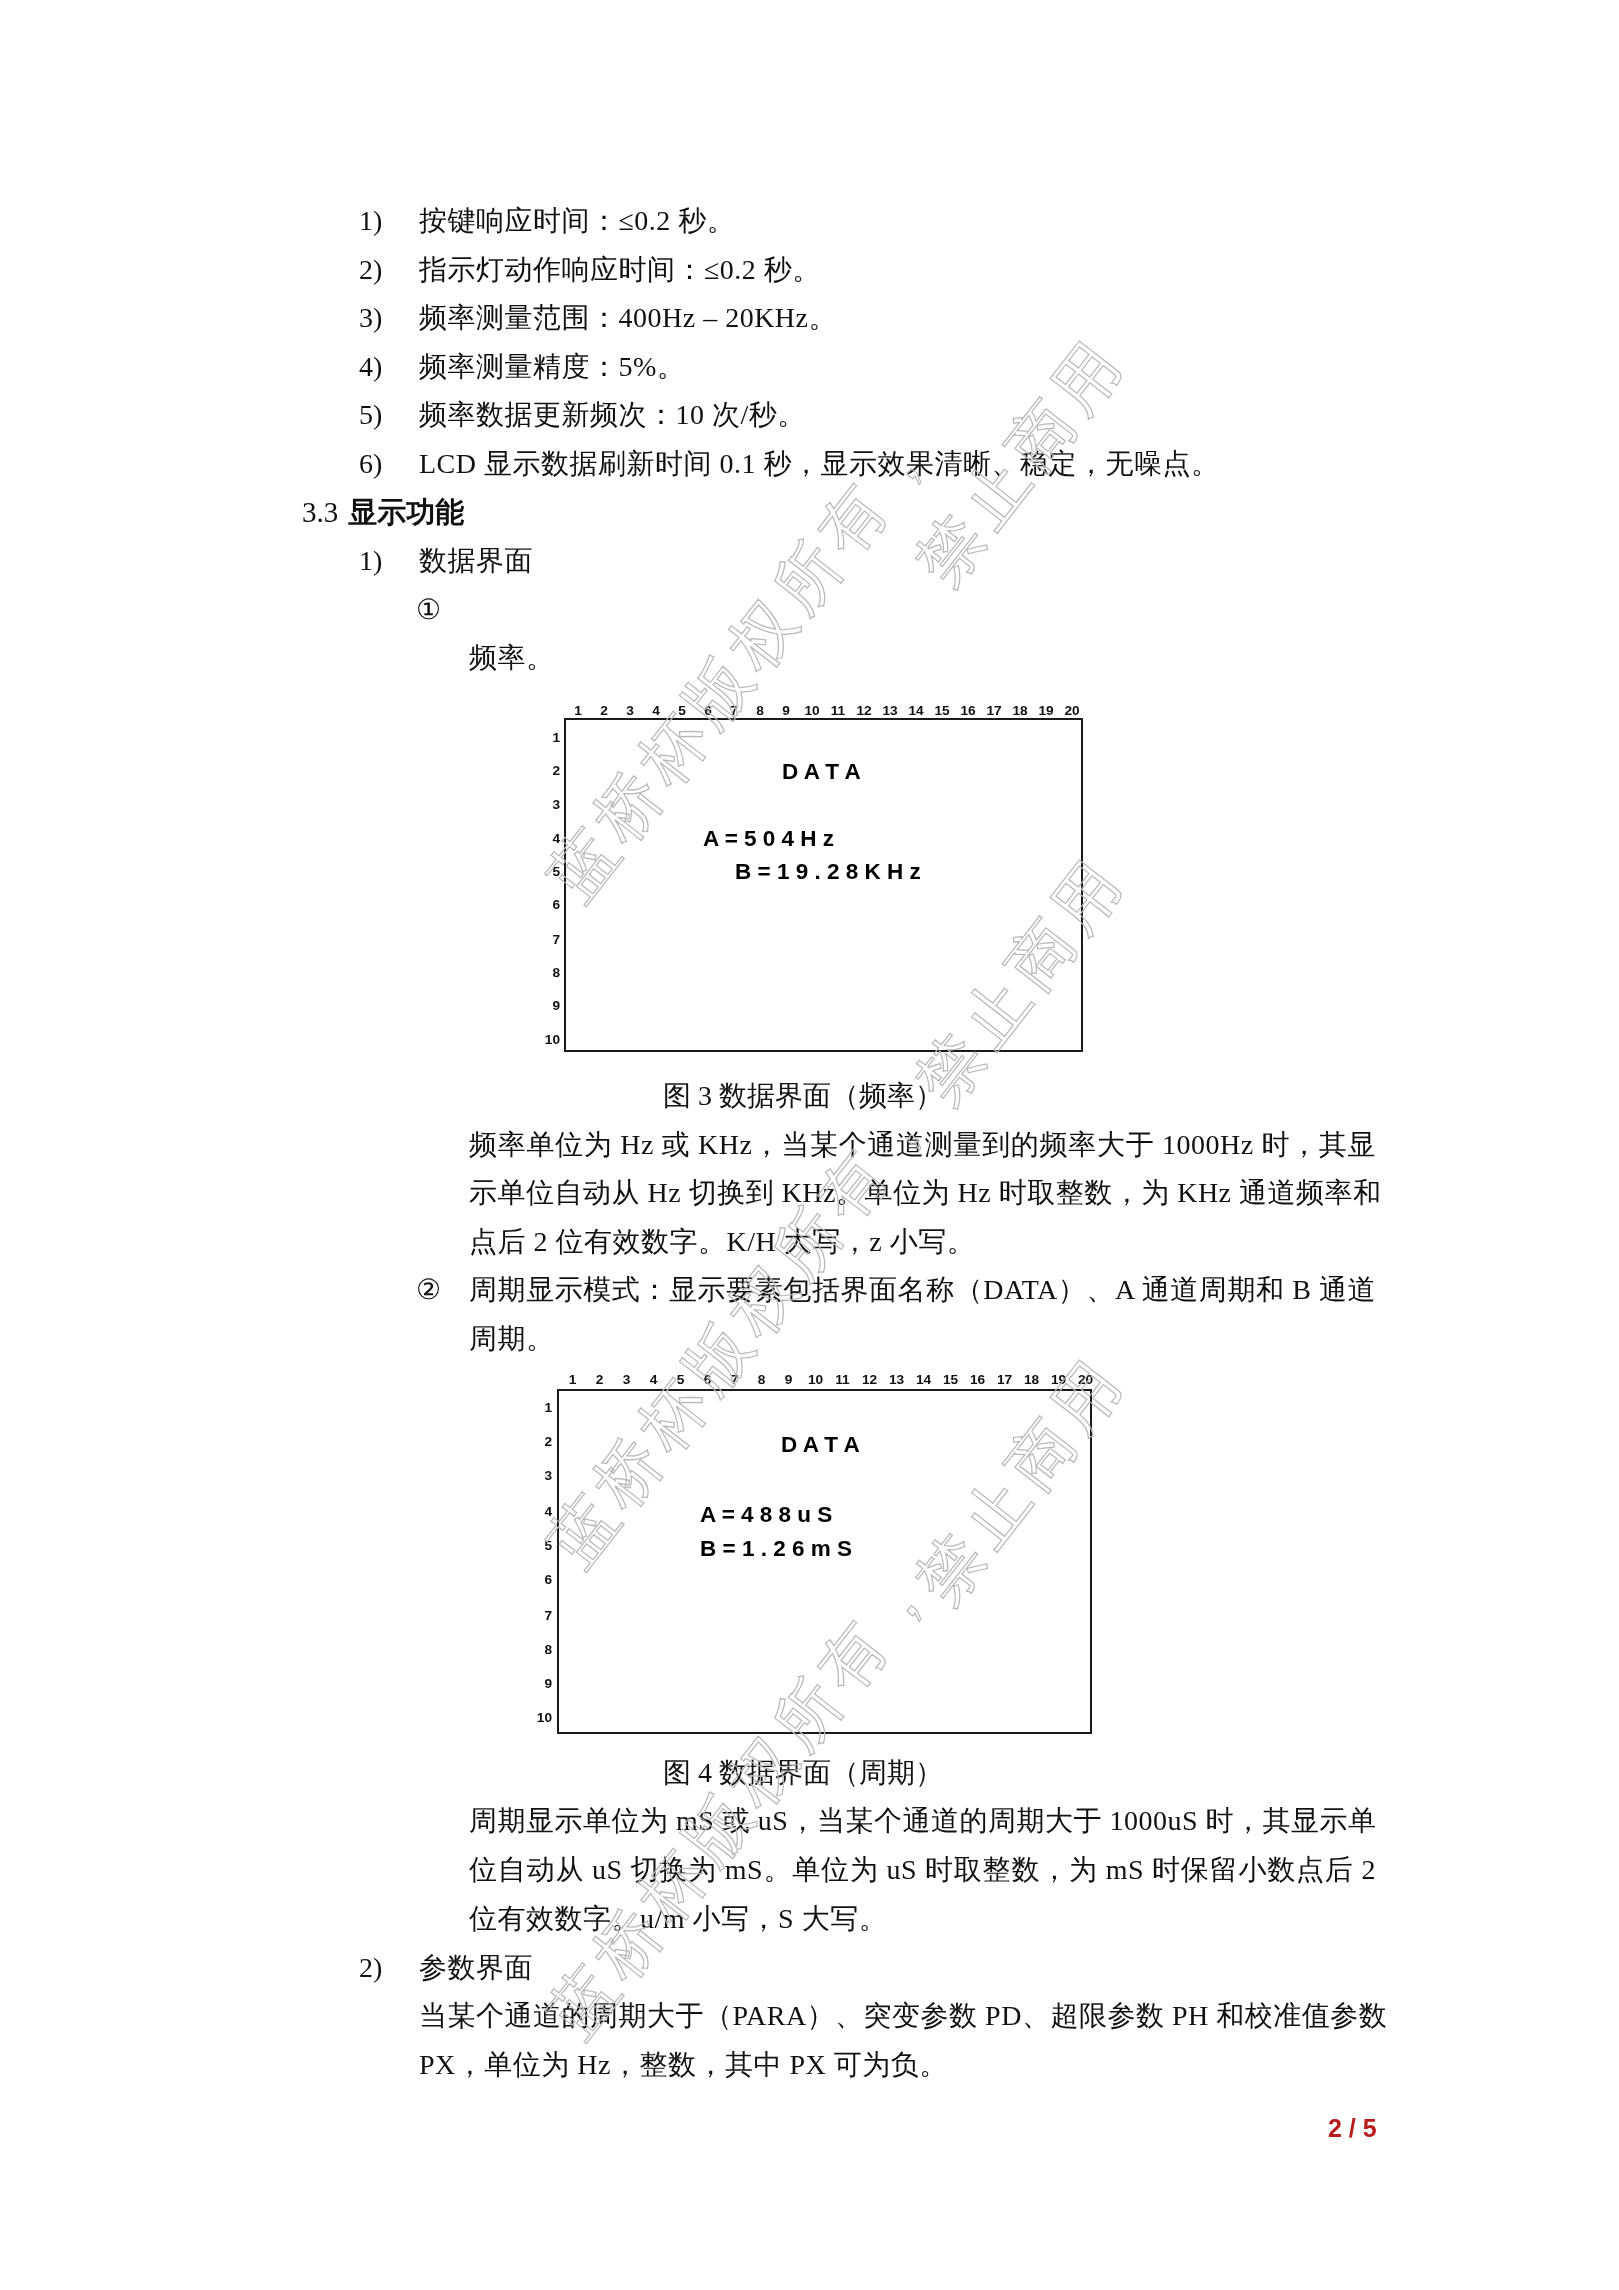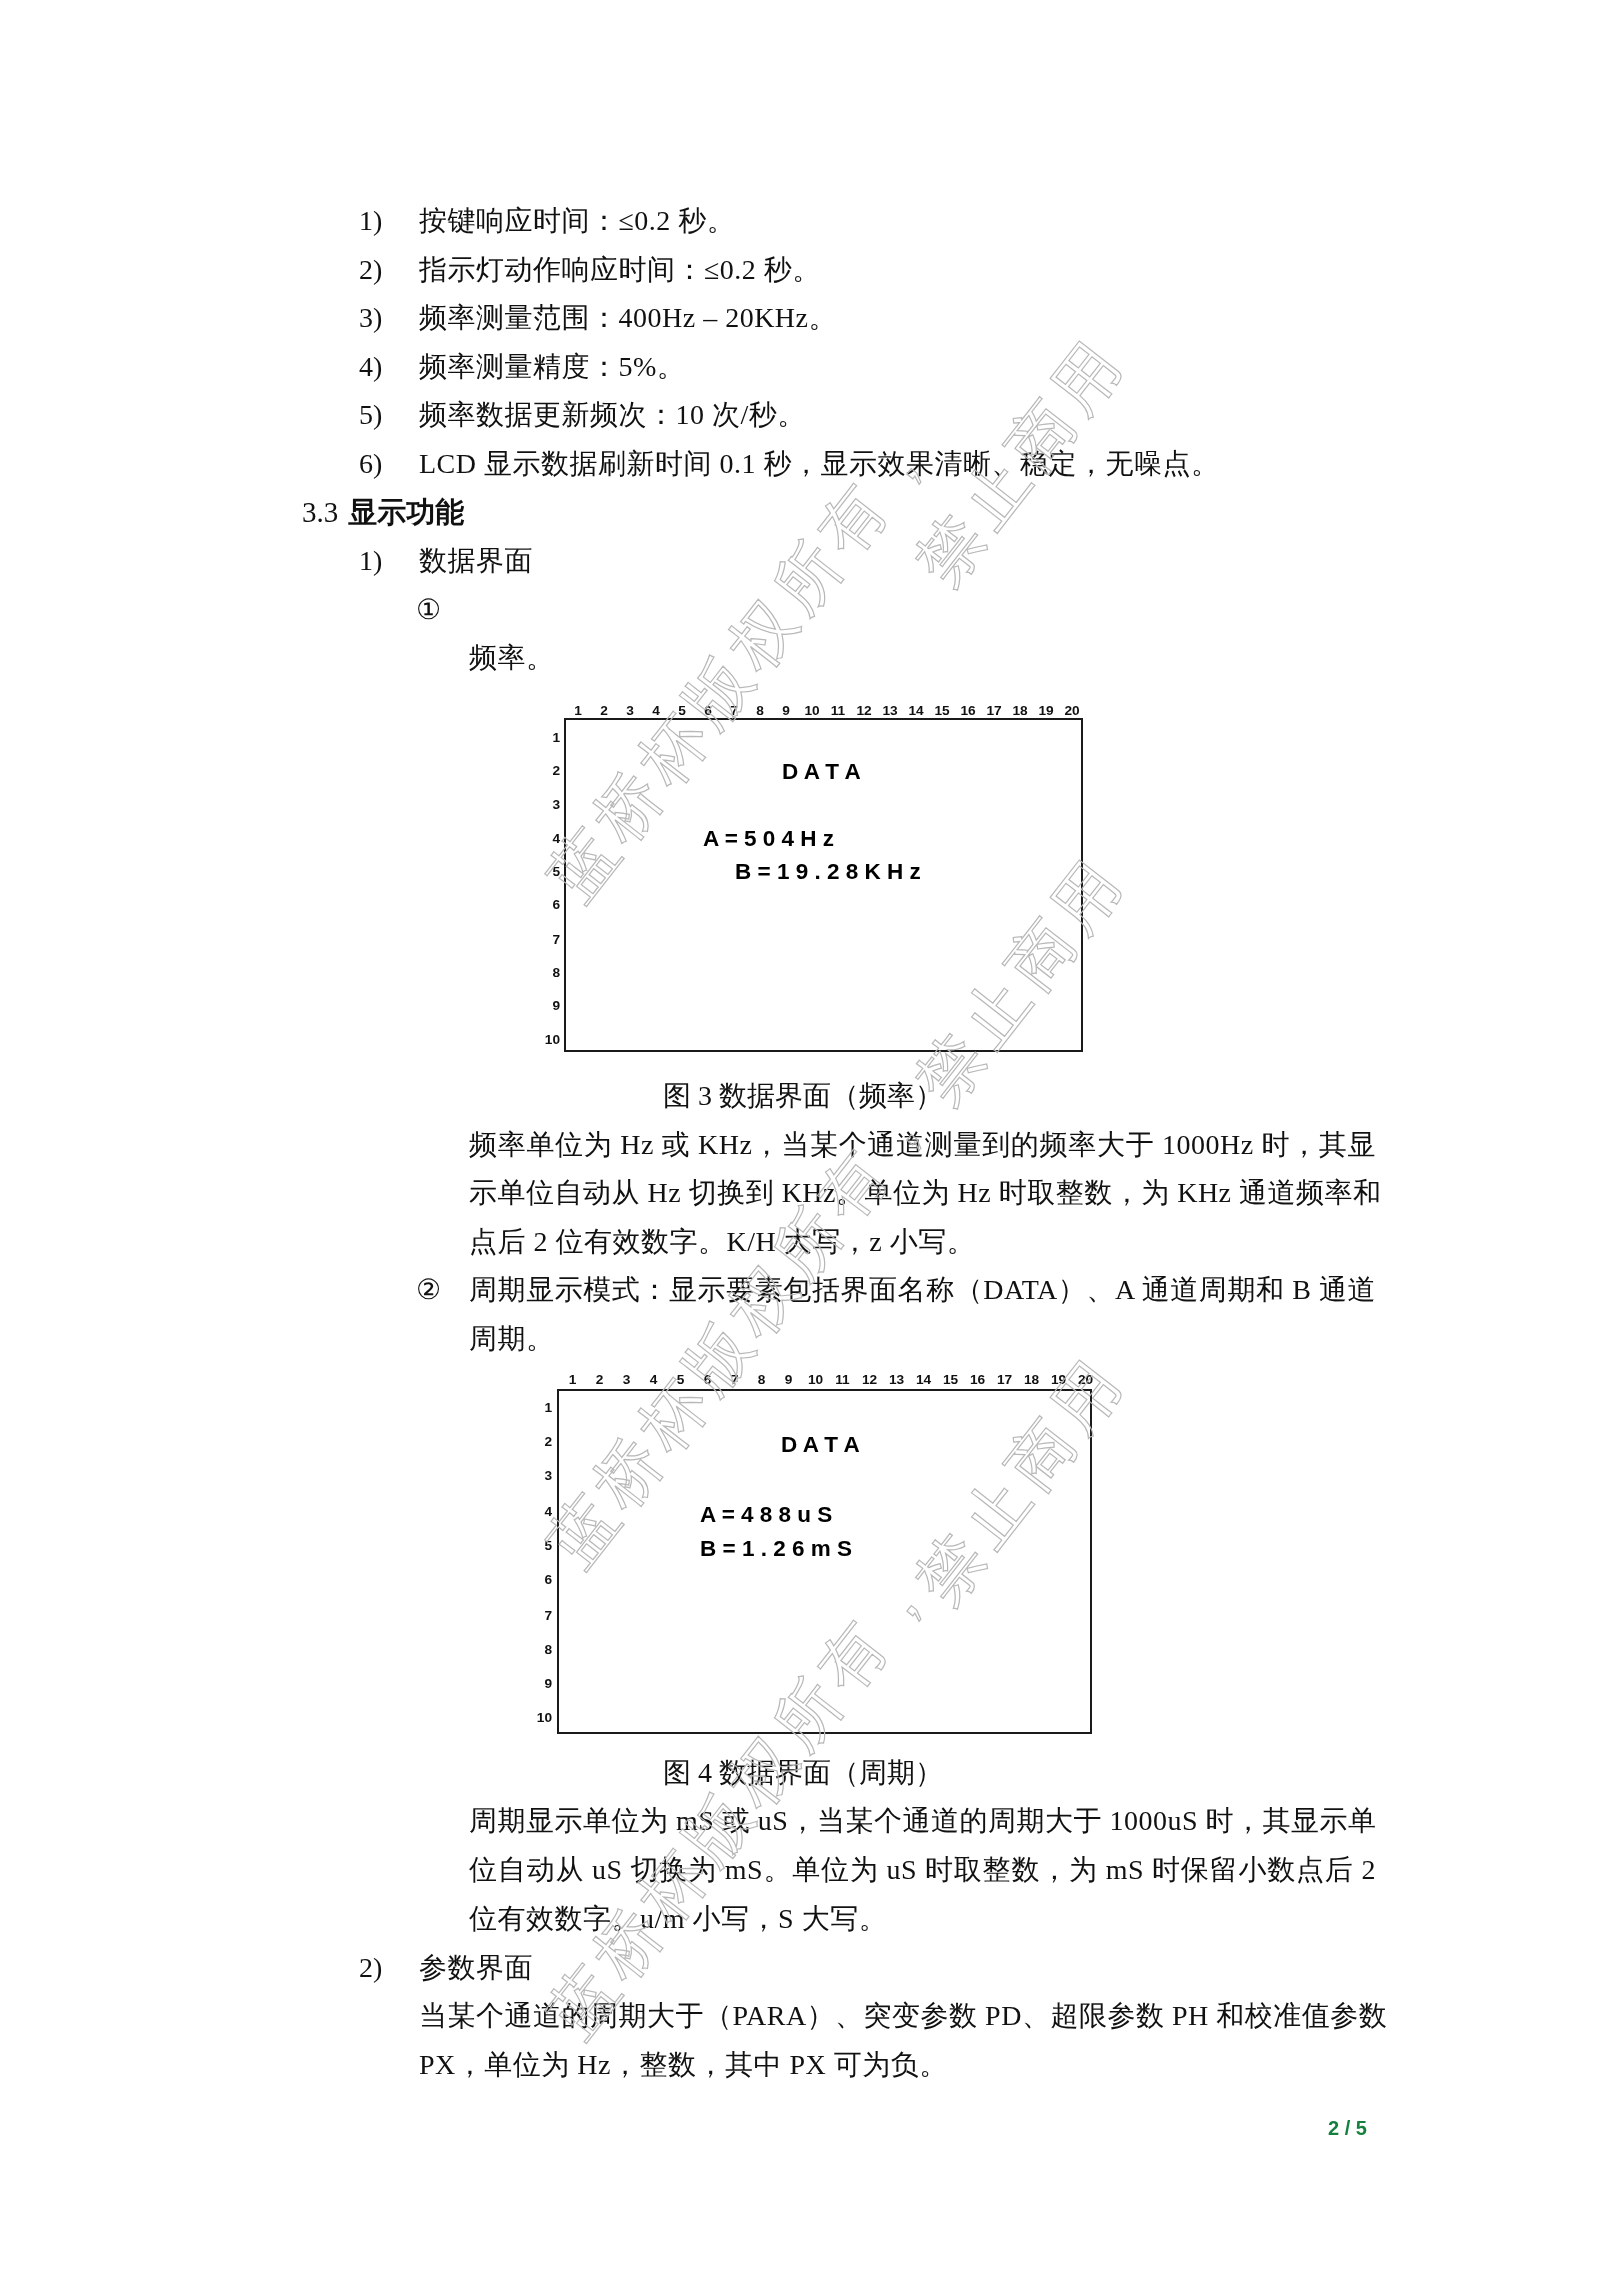--- a/index.html
+++ b/index.html
@@ -38,21 +38,21 @@
     .rowlabels span {
       position: absolute; right: 0; font-family: "Liberation Sans", sans-serif;
       font-weight: bold; font-size: 13.7px; line-height: 15.7px; color: #111; text-align: right;
     }
     .lcdtext {
       position: absolute; font-family: "Liberation Sans", sans-serif; font-weight: bold;
       font-size: 22.5px; line-height: 25.5px; color: #000; white-space: pre; letter-spacing: 0;
     }
     .pageno {
       position: absolute; font-family: "Liberation Sans", sans-serif; font-weight: bold;
-      font-size: 20px; line-height: 27.4px; color: #15803d;
+      font-size: 25px; line-height: 27.4px; color: #b91c1c;
     }
     .wm {
       position: absolute; color: transparent; white-space: nowrap;
       -webkit-text-stroke: 1.2px #b8b8b8;
       font-family: "DejaVu Sans", sans-serif; font-size: 65px; letter-spacing: 7.8px;
       transform-origin: 0 0; pointer-events: none;
     }
   </style>
 </head>
 <body>

